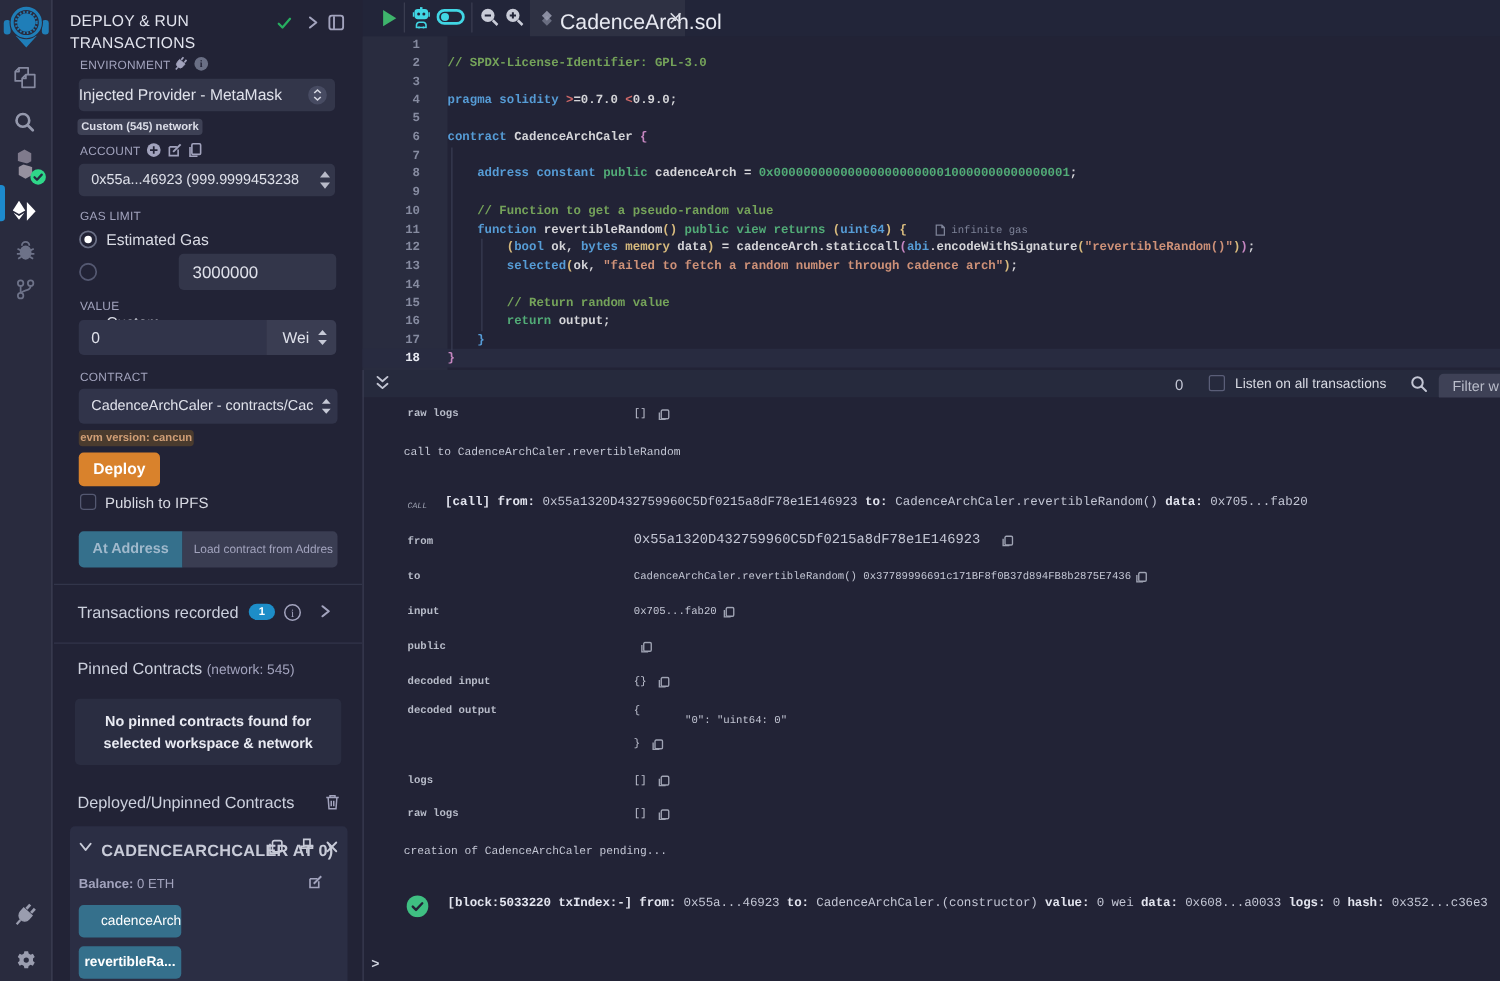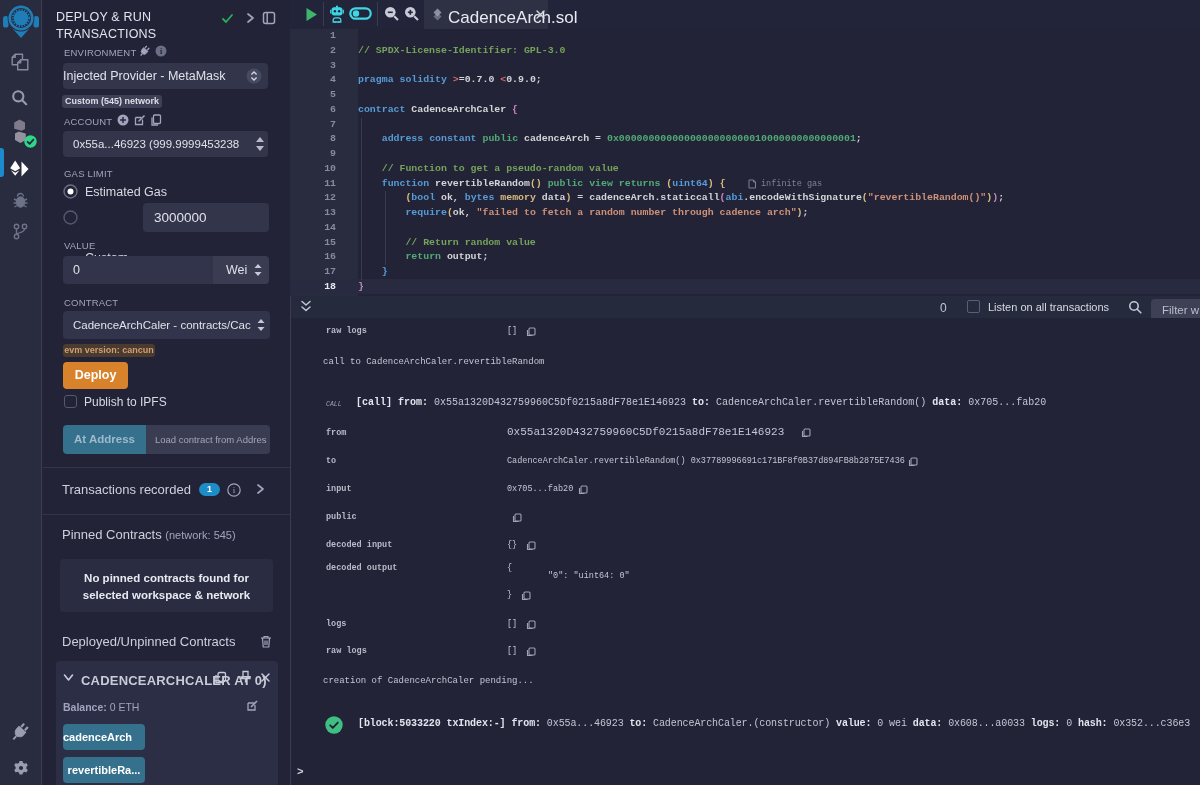--- a/index.html
+++ b/index.html
@@ -254,21 +254,21 @@
       <g stroke="#c8cbd8" stroke-width="1.5" stroke-linecap="round">
         <line x1="2" y1="2" x2="9" y2="9"></line>
           <line x1="9" y1="2" x2="2" y2="9"></line>
       </g>
     </svg>
     <div class="abs" style="left:20px;top:701px;font-size:10.5px;color:#a2a3bd;"><b>Balance:</b> 0 ETH</div>
     <svg class="abs" style="left:203px;top:699px" width="13" height="13" viewBox="0 0 13 13">
       <path d="M2 4 h6 M2 4 v7 h7 v-5" fill="none" stroke="#a2a3bd" stroke-width="1.3"></path>
       <line x1="5" y1="8" x2="11" y2="2" stroke="#a2a3bd" stroke-width="1.6"></line>
     </svg>
-    <div class="abs" style="left:20px;top:724px;width:82px;height:26px;background:#35708c;border-radius:4px;color:#fff;font-weight:bold;font-size:11px;text-align:left;line-height:26px;">cadenceArch</div>
+    <div class="abs" style="left:20px;top:724px;width:82px;height:26px;background:#35708c;border-radius:4px;color:#fff;font-weight:normal;font-size:11px;text-align:right;line-height:26px;">cadenceArch</div>
     <div class="abs" style="left:20px;top:757px;width:82px;height:26px;background:#35708c;border-radius:4px;color:#fff;font-weight:bold;font-size:11px;text-align:center;line-height:26px;">revertibleRa...</div>
   </div>
 
   <div id="main">
     <div id="edheader">
       <svg class="abs" style="left:15px;top:6.5px" width="13" height="15" viewBox="0 0 13 15">
         <polygon points="1.5,1 12,7.5 1.5,14" fill="#3eb46c"></polygon>
       </svg>
       <div class="abs" style="left:33px;top:2px;width:1px;height:24px;background:#3a3d50;"></div>
       <svg class="abs" style="left:40px;top:5px" width="14" height="18" viewBox="0 0 14 18">
@@ -338,21 +338,21 @@
       <div class="ln" style="top:221.25px;">16</div>
       <div class="ln" style="top:236px;">17</div>
       <div class="ln" style="top:250.75px;color:#e8eaf2;">18</div>
       <div class="cl" style="top:14.75px;"><span class="c">// SPDX-License-Identifier: GPL-3.0</span></div>
       <div class="cl" style="top:44.25px;"><span class="k">pragma solidity </span><span class="r">&gt;</span><span class="w">=0.7.0 </span><span class="r">&lt;</span><span class="w">0.9.0;</span></div>
       <div class="cl" style="top:73.75px;"><span class="k">contract</span><span class="w"> CadenceArchCaler </span><span class="p">{</span></div>
       <div class="cl" style="top:103.25px;"><span class="w">    </span><span class="k">address</span><span class="w"> </span><span class="k">constant</span><span class="w"> </span><span class="t">public</span><span class="w"> cadenceArch = </span><span class="n">0x0000000000000000000000010000000000000001</span><span class="w">;</span></div>
       <div class="cl" style="top:132.75px;"><span class="c">    // Function to get a pseudo-random value</span></div>
       <div class="cl" style="top:147.5px;"><span class="w">    </span><span class="k">function</span><span class="w"> revertibleRandom</span><span class="y">()</span><span class="w"> </span><span class="t">public</span><span class="w"> </span><span class="t">view</span><span class="w"> </span><span class="t">returns</span><span class="w"> </span><span class="y">(</span><span class="k">uint64</span><span class="y">)</span><span class="w"> </span><span class="y">{</span></div>
       <div class="cl" style="top:162.25px;"><span class="w">        </span><span class="y">(</span><span class="k">bool</span><span class="w"> ok, </span><span class="k">bytes</span><span class="w"> </span><span class="y">memory</span><span class="w"> data</span><span class="y">)</span><span class="w"> = cadenceArch.staticcall</span><span class="p">(</span><span class="k">abi</span><span class="w">.encodeWithSignature</span><span class="y">(</span><span class="s">"revertibleRandom()"</span><span class="y">)</span><span class="p">)</span><span class="w">;</span></div>
-      <div class="cl" style="top:177px;"><span class="w">        </span><span class="k">require</span><span class="y">(</span><span class="w">ok, </span><span class="s">"failed to fetch a random number through cadence arch"</span><span class="y">)</span><span class="w">;</span></div>
+      <div class="cl" style="top:177px;"><span class="w">        </span><span class="k">selected</span><span class="y">(</span><span class="w">ok, </span><span class="s">"failed to fetch a random number through cadence arch"</span><span class="y">)</span><span class="w">;</span></div>
       <div class="cl" style="top:206.5px;"><span class="c">        // Return random value</span></div>
       <div class="cl" style="top:221.25px;"><span class="w">        </span><span class="t">return</span><span class="w"> output;</span></div>
       <div class="cl" style="top:236px;"><span class="w">    </span><span class="k">}</span></div>
       <div class="cl" style="top:250.75px;"><span class="p">}</span></div>
       <svg class="abs" style="left:458px;top:149.5px" width="9" height="10" viewBox="0 0 9 10">
           <path d="M1 1 h4.5 l2 2 v6 h-6.5 z M5.5 1 v2 h2" fill="none" stroke="#7d8297" stroke-width="1"></path>
         </svg>
       <div class="abs" style="left:471px;top:148px;height:14.75px;line-height:14.75px;font-size:8.5px;font-weight:normal;color:#7d8297;white-space:pre;">infinite gas</div>
     </div>
     <div class="abs" style="left:0;top:296px;width:1px;height:489px;background:#3a3d52;z-index:5;"></div>

